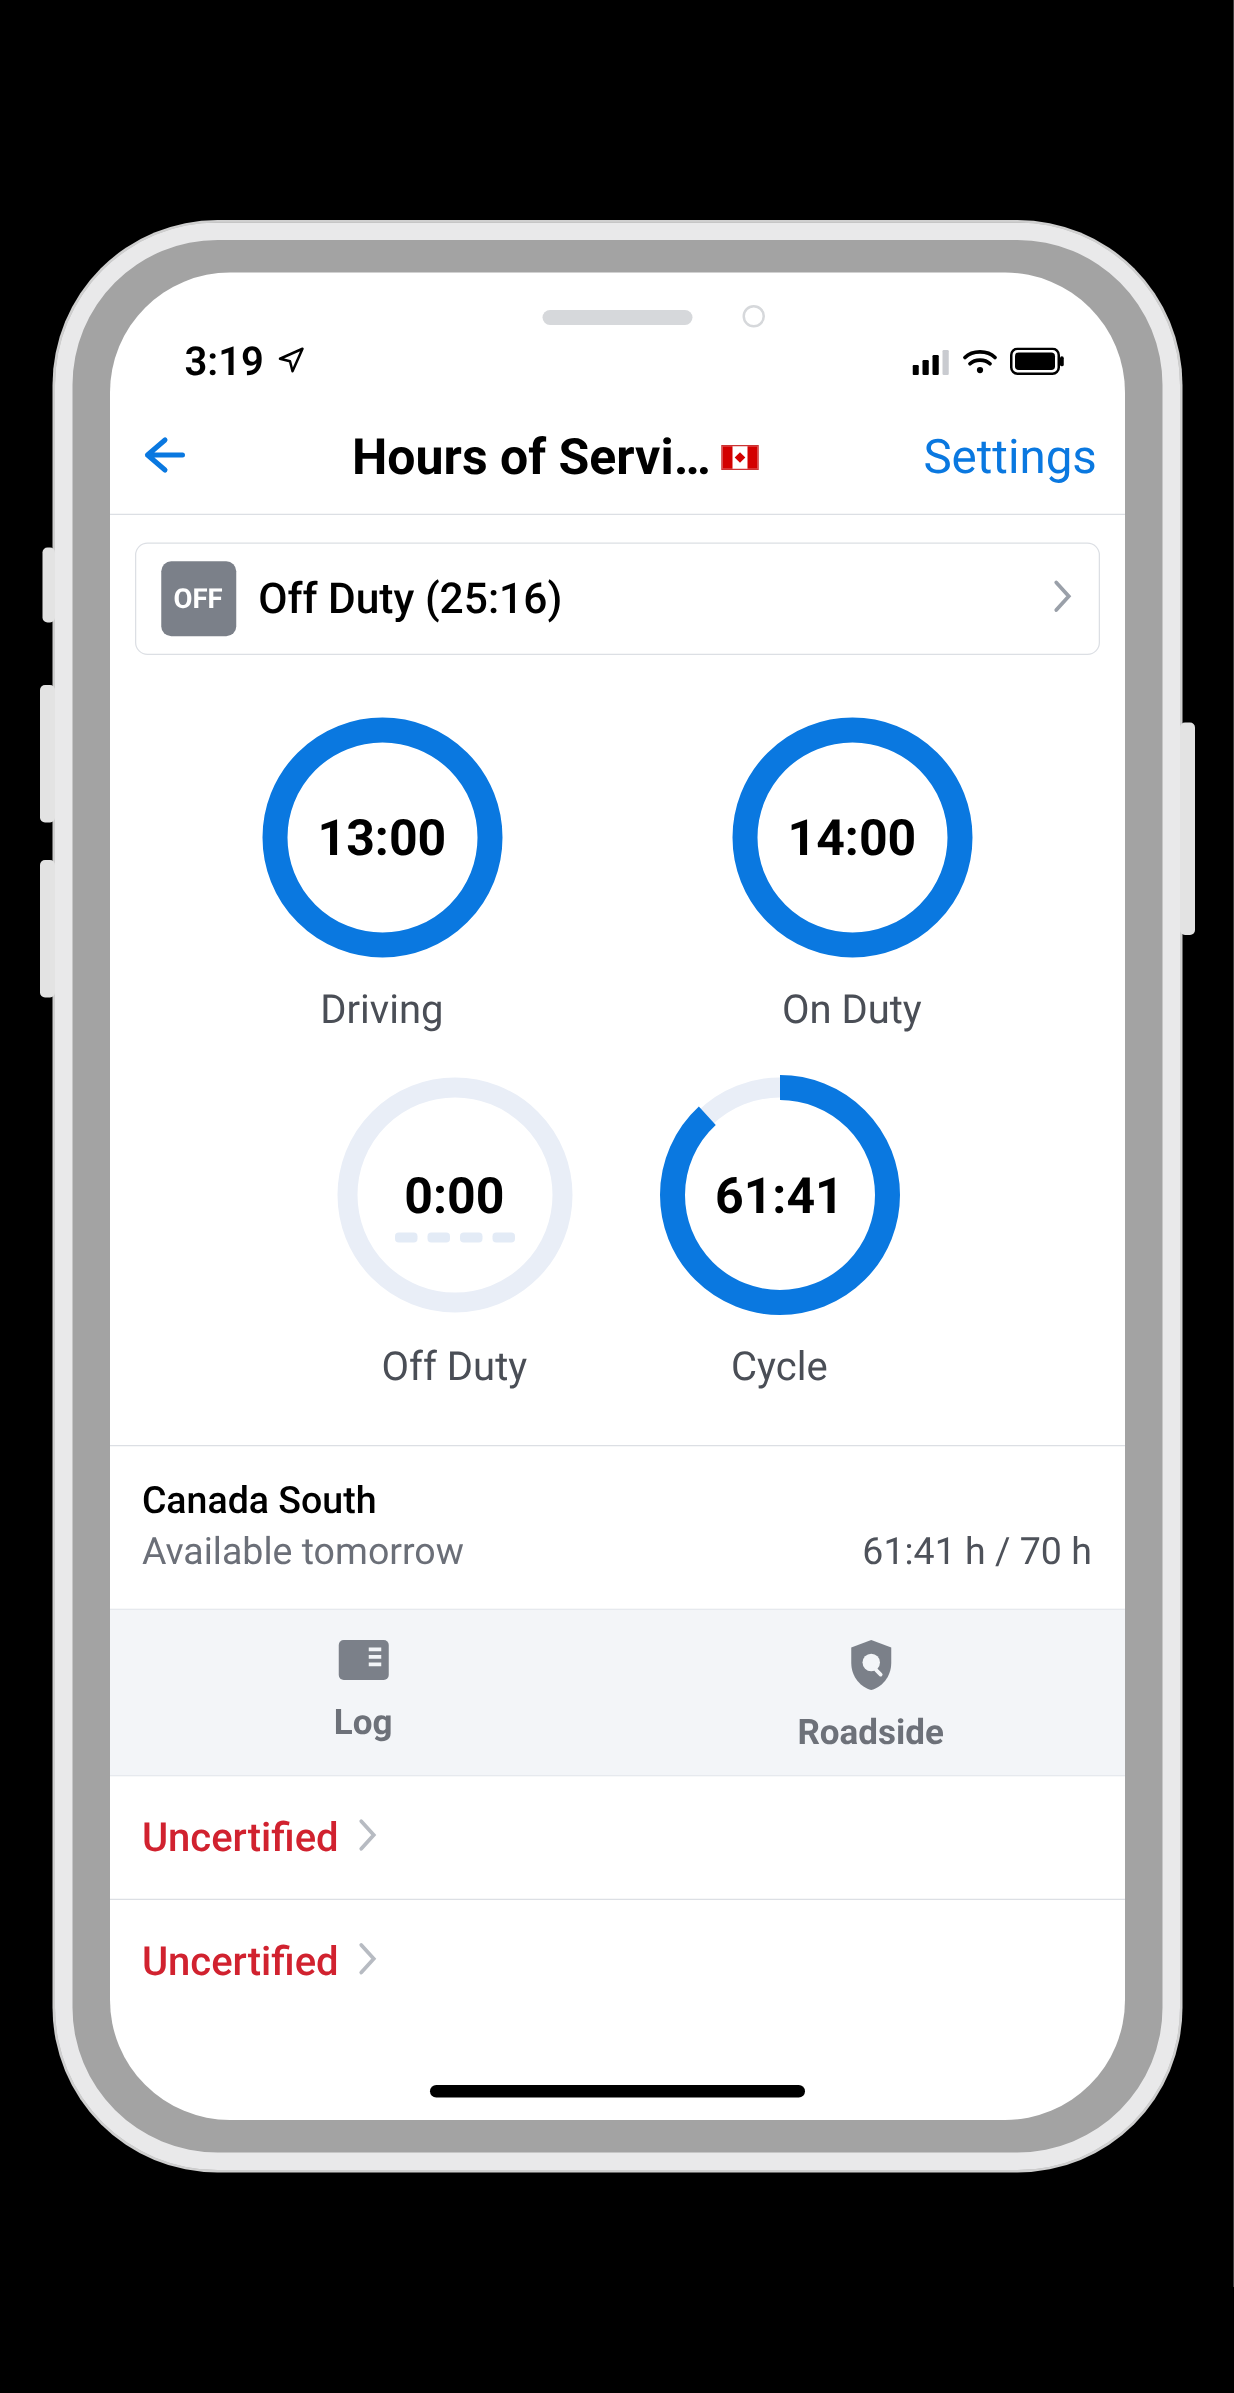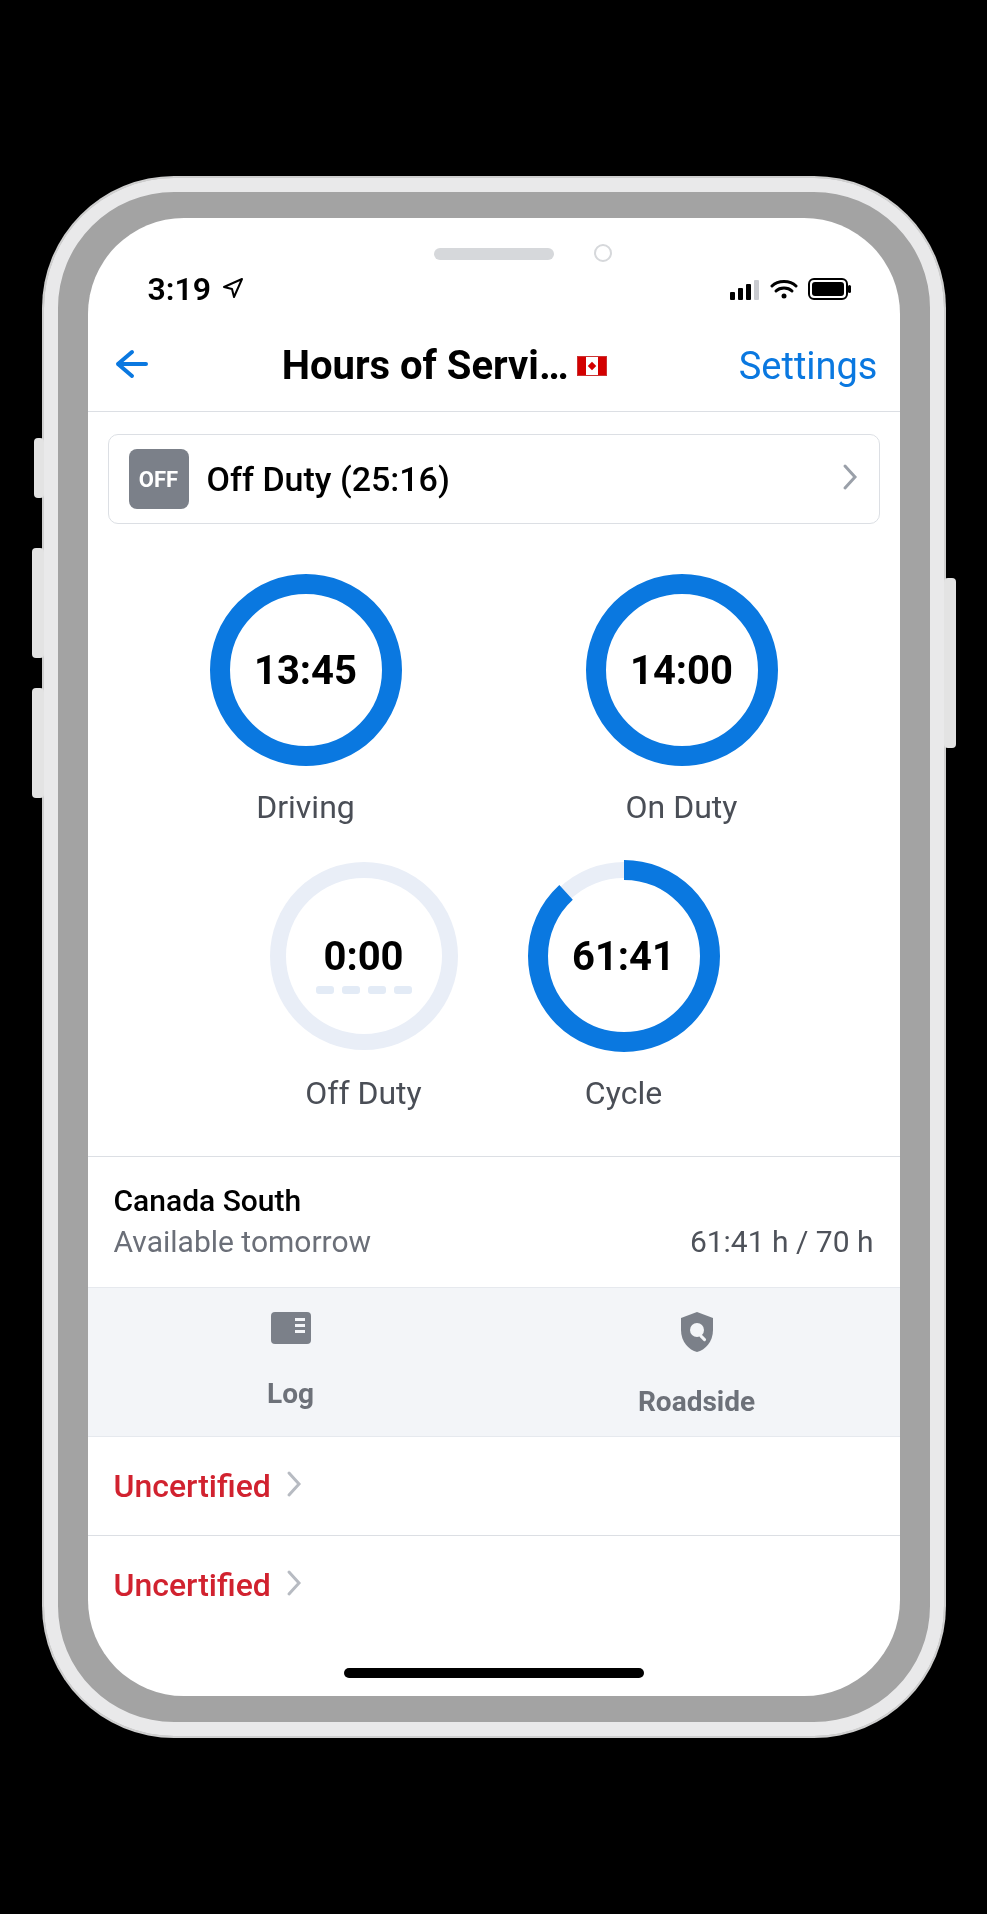--- a/index.html
+++ b/index.html
@@ -121,21 +121,21 @@
   .ring-dashes span { width:18px; height:8px; background:#e3ebf6; border-radius:3px; }
 
   
   .region { padding: 26px 26px 28px; display:flex; justify-content:space-between; align-items:flex-end; }
   .region-title { font-size:30px; font-weight:500; }
   .region-sub { font-size:30px; color:var(--gray-text); margin-top:6px; }
   .region-right { font-size:30px; color:#4e525a; }
 
   
   .tabs { display:flex; background:#f3f5f8; border-top:1px solid #e6e9ee; border-bottom:1px solid #e6e9ee; }
-  .tab { flex:1; display:flex; flex-direction:column; align-items:center; gap:24px; padding:22px 0 18px; color:#6d7179; font-weight:700; font-size:28px; }
+  .tab { flex:1; display:flex; flex-direction:column; align-items:center; gap:8px; padding:22px 0 18px; color:#6d7179; font-weight:700; font-size:28px; }
   .tab svg { fill:#7b8089; }
 
   
   .log-item {
     display:flex; justify-content:space-between; align-items:center;
     padding: 30px 26px; border-bottom:1px solid var(--gray-border);
   }
   .log-title { font-size:36px; font-weight:600; }
   .log-sub { font-size:30px; color:var(--gray-text); margin-top:6px; }
   .log-right { display:flex; align-items:center; gap:14px; }
@@ -224,21 +224,21 @@
     </div>
 
     <div class="dials">
       <div class="dial-row">
         <div class="dial">
           <div class="ring-wrap">
             <svg class="ring" viewBox="0 0 200 200">
               <circle class="bg" cx="100" cy="100" r="86"></circle>
               <circle class="fg" cx="100" cy="100" r="86" stroke-dasharray="540 540" stroke-dashoffset="0"></circle>
             </svg>
-            <div class="ring-inner">13:45</div>
+            <div class="ring-inner">13:00</div>
           </div>
           <div class="dial-label">Driving</div>
         </div>
         <div class="dial">
           <div class="ring-wrap">
             <svg class="ring" viewBox="0 0 200 200">
               <circle class="bg" cx="100" cy="100" r="86"></circle>
               <circle class="fg" cx="100" cy="100" r="86" stroke-dasharray="540 540" stroke-dashoffset="0"></circle>
             </svg>
             <div class="ring-inner">14:00</div>

